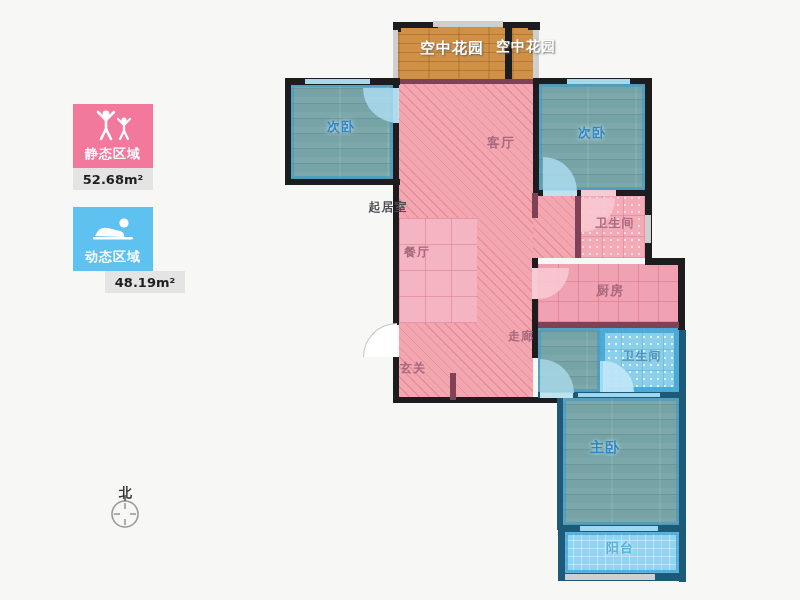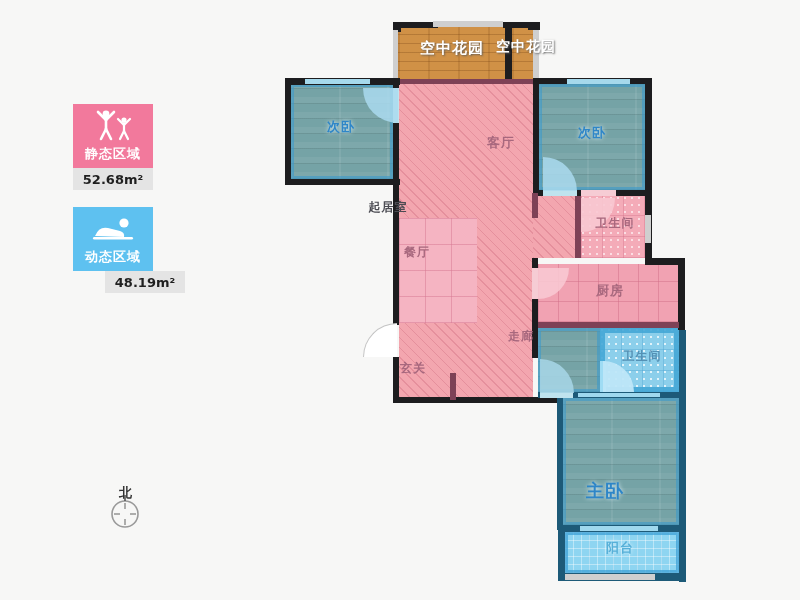--- a/index.html
+++ b/index.html
@@ -212,15 +212,15 @@
   <span class="lbl lbl-blue" style="left:341px;top:127px;">次卧</span>
   <span class="lbl lbl-blue" style="left:592px;top:133px;">次卧</span>
   <span class="lbl lbl-pink" style="left:501px;top:143px;font-size:13px;">客厅</span>
   <span class="lbl lbl-dark" style="left:388px;top:207px;">起居室</span>
   <span class="lbl lbl-pink" style="left:417px;top:252px;">餐厅</span>
   <span class="lbl lbl-pink" style="left:615px;top:223px;">卫生间</span>
   <span class="lbl lbl-pink" style="left:610px;top:291px;font-size:13px;">厨房</span>
   <span class="lbl lbl-pink" style="left:521px;top:336px;text-align:right;">走廊</span>
   <span class="lbl lbl-pink" style="left:413px;top:368px;">玄关</span>
   <span class="lbl lbl-bathblue" style="left:642px;top:356px;">卫生间</span>
-  <span class="lbl lbl-blue" style="left:605px;top:448px;font-size:18px;margin-top:43px;">主卧</span>
+  <span class="lbl lbl-blue" style="left:605px;top:448px;font-size:14px;">主卧</span>
   <span class="lbl lbl-lightblue" style="left:620px;top:548px;">阳台</span>
 </div>
 
 </body></html>

